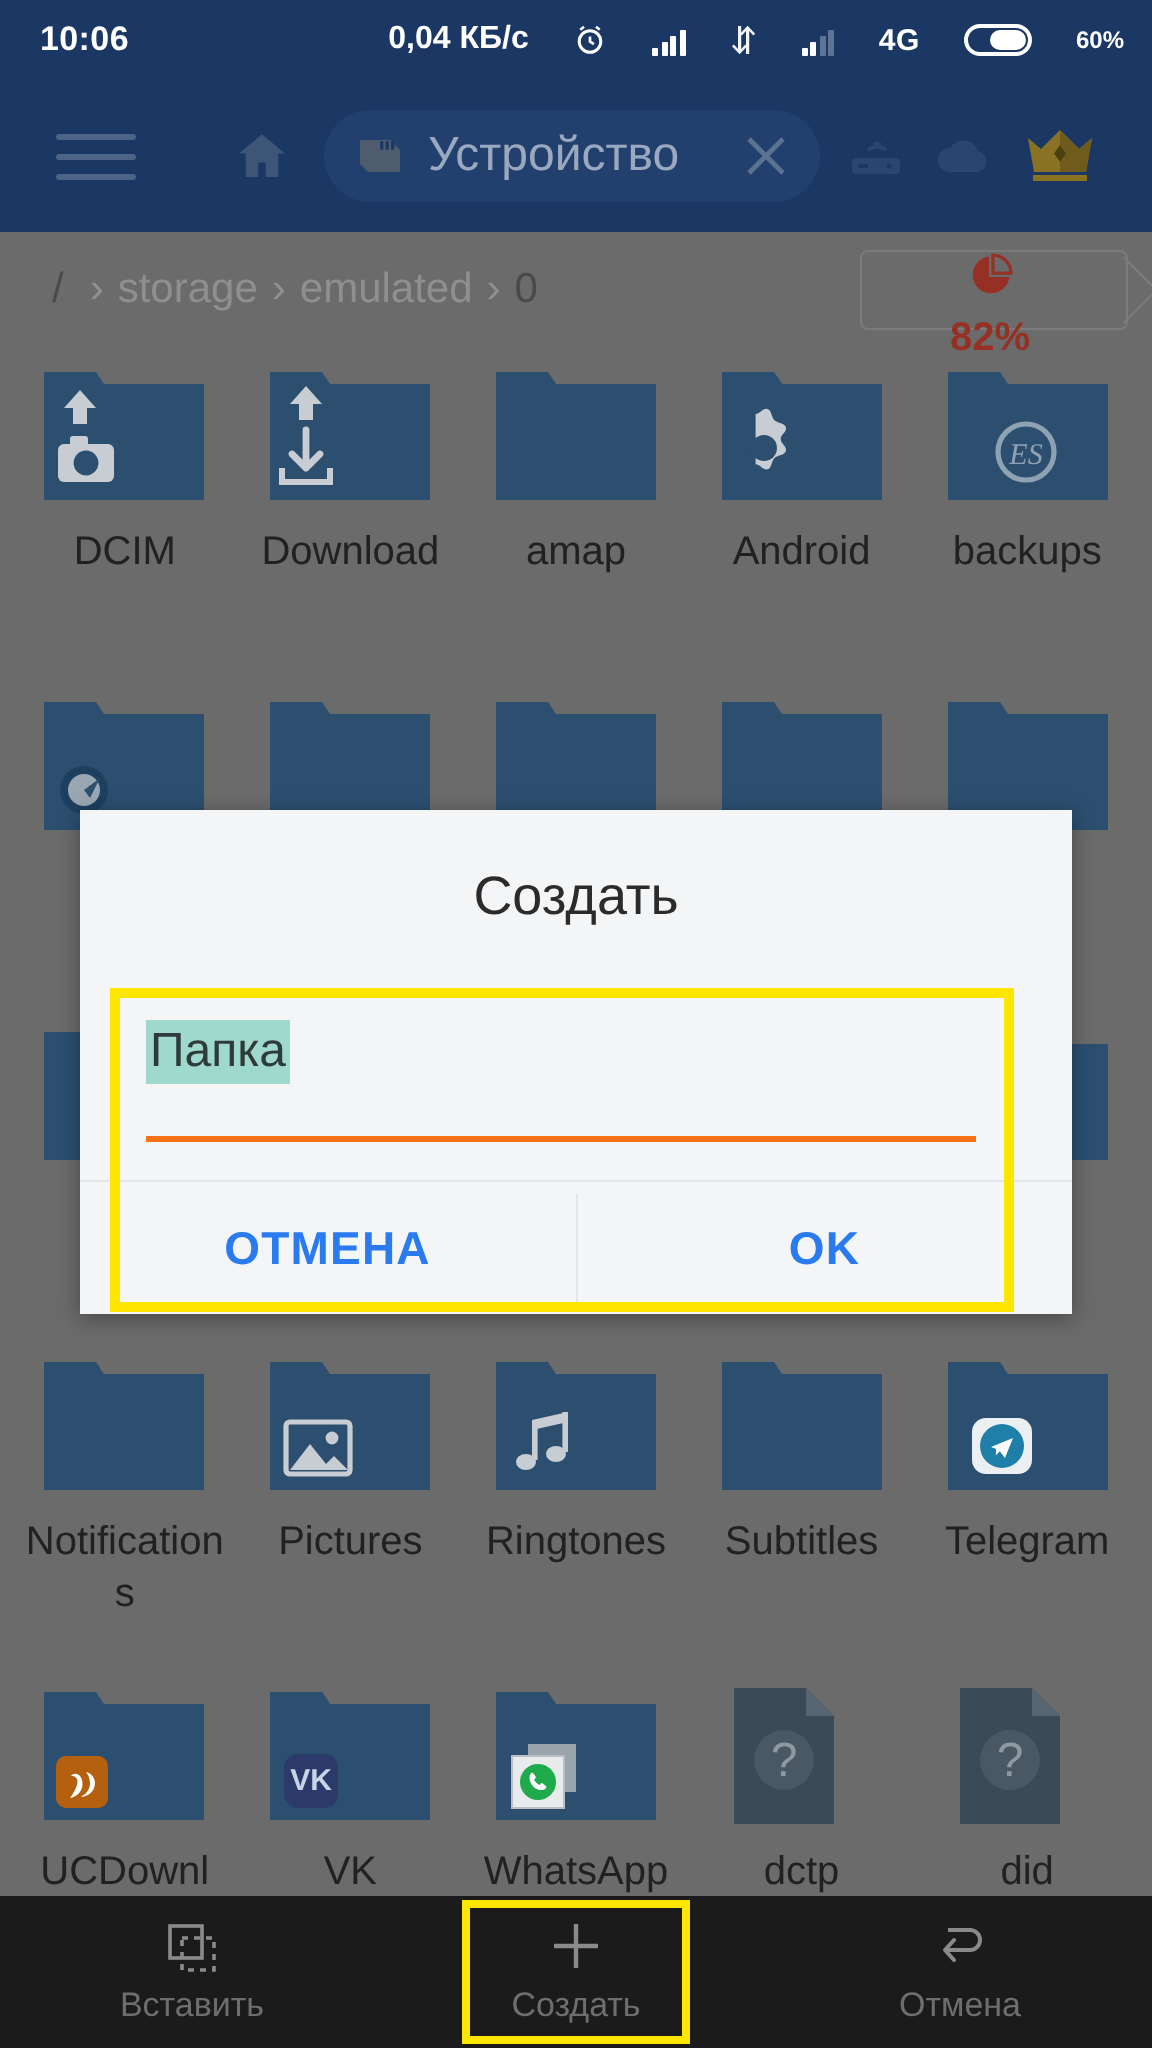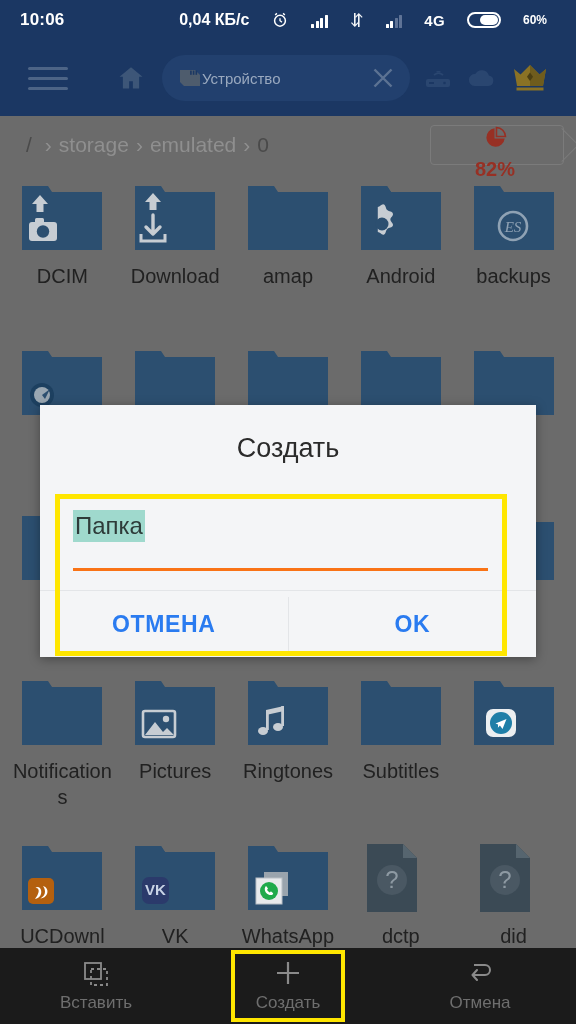--- a/index.html
+++ b/index.html
@@ -11,21 +11,21 @@
   #screen{position:absolute;inset:0;width:576px;height:1024px;overflow:hidden;}
 
   
   .statusbar{
     position:absolute;left:0;top:0;width:576px;height:40px;
     background:#1b3763;color:#ffffff;
     display:flex;align-items:center;
     font-size:17px;font-weight:bold;
   }
   .sb-time{margin-left:20px;letter-spacing:.2px;}
-  .sb-right{margin-left:auto;margin-right:29px;display:flex;align-items:center;gap:22px;}
+  .sb-right{margin-left:auto;margin-right:14px;display:flex;align-items:center;gap:22px;}
   .sb-speed{font-size:16px;font-weight:bold;}
   .sb-4g{font-size:15px;font-weight:bold;letter-spacing:.3px;}
   .sb-batt-pct{font-size:12px;font-weight:bold;}
 
   .icon-alarm{width:18px;height:18px;display:block;}
   .sig{display:flex;align-items:flex-end;gap:1.5px;height:15px;}
   .sig i{display:block;width:3px;background:#ffffff;border-radius:.5px;}
   .sig i:nth-child(1){height:4px;}
   .sig i:nth-child(2){height:7px;}
   .sig i:nth-child(3){height:10px;}
@@ -52,21 +52,21 @@
   .tb-menu span{display:block;height:3px;background:#4d6486;border-radius:2px;}
   .tb-menu span:nth-child(1){width:40px;}
   .tb-menu span:nth-child(2){width:40px;}
   .tb-menu span:nth-child(3){width:40px;}
   .tb-home{margin-left:46px;width:30px;height:30px;}
   .tabchip{
     margin-left:16px;height:46px;border-radius:23px;background:#22406e;
     display:flex;align-items:center;padding:0 10px 0 16px;min-width:222px;
   }
   .chip-sd{width:24px;height:20px;flex:none;}
-  .chip-label{color:#9aa9bf;font-size:15px;margin-left:0;white-space:nowrap;}
+  .chip-label{color:#9aa9bf;font-size:24px;margin-left:12px;white-space:nowrap;}
   .chip-x{margin-left:auto;width:34px;height:34px;opacity:.55;}
   .tb-router{margin-left:14px;width:28px;height:22px;}
   .tb-cloud{margin-left:14px;width:30px;height:22px;}
   .tb-crown{margin-left:16px;width:36px;height:30px;}
 
   
   .content{
     position:absolute;left:0;top:116px;width:576px;height:832px;
     background:#6b6b6b;overflow:hidden;
   }
@@ -455,20 +455,21 @@
       </div>
       <div class="cell">
         <span class="folder">
           <svg viewBox="0 0 84 72">
             <path d="M2 4h26l4 6h50v58H2z" fill="#2c4f70"></path>
             <rect x="14" y="32" width="30" height="28" rx="7" fill="#eceff1"></rect>
             <circle cx="29" cy="46" r="11" fill="#1f7fa8"></circle>
             <path d="M23.5 46.5l11-4.5-4 10-2.6-3.4-2 2.2.2-3.3z" fill="#ffffff"></path>
           </svg>
         </span>
+        <span class="fname">Telegram</span>
       </div>
     </div>
 
     <div class="grid">
       <div class="cell">
         <span class="folder">
           <svg viewBox="0 0 84 72">
             <path d="M2 4h26l4 6h50v58H2z" fill="#2c4f70"></path>
             <rect x="8" y="36" width="26" height="26" rx="5" fill="#b4600f"></rect>
             <path d="M15 57c5-1 7-5 6-9-0.8-3.3-4-4-5.5-2 2.5-.4 3.6 1.7 3.1 4-.6 2.8-2.4 5.3-3.6 7z" fill="#fff"></path>

